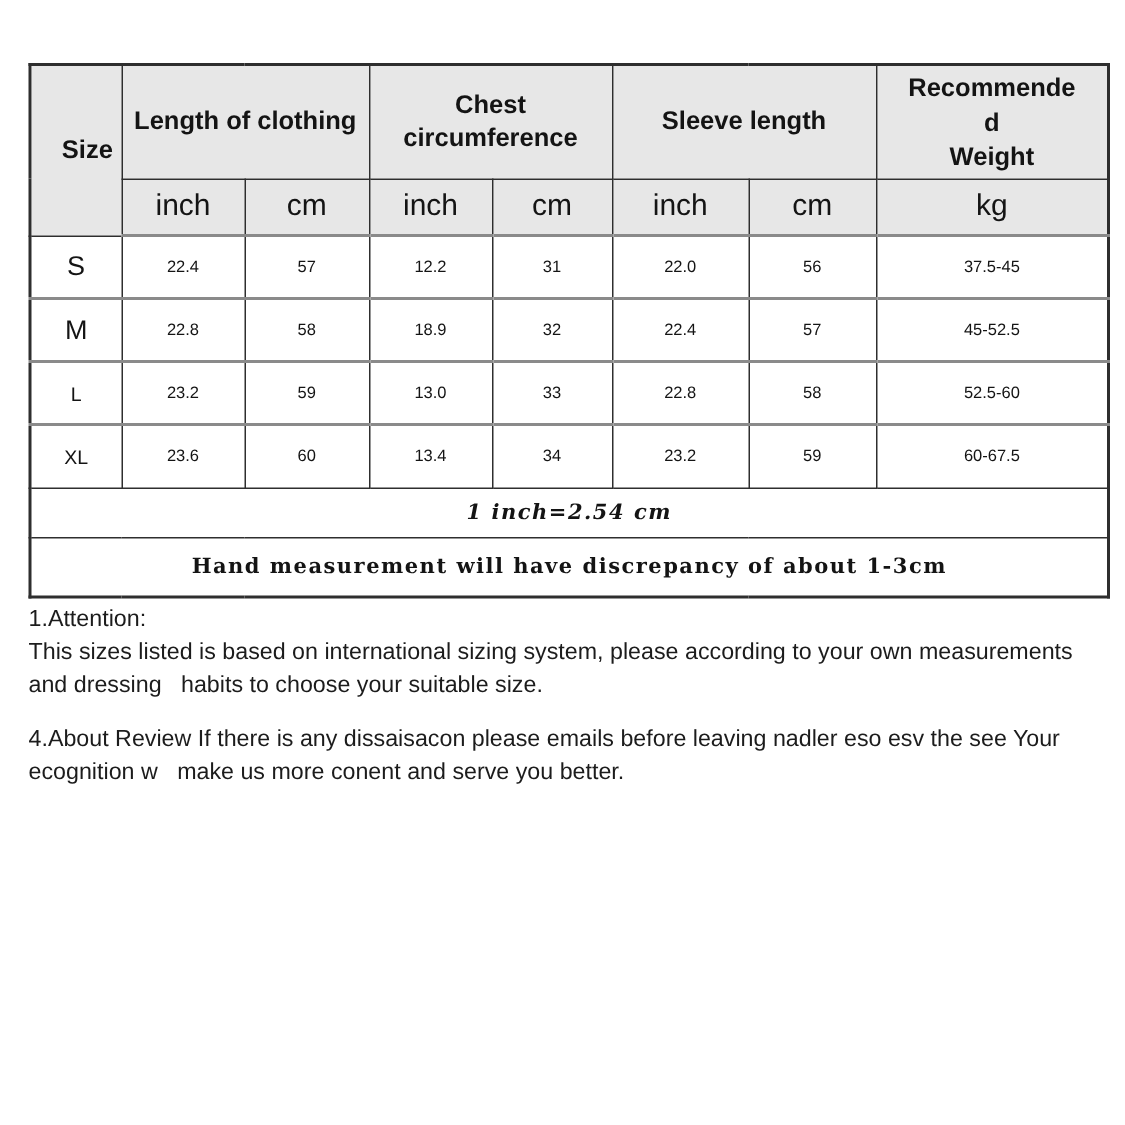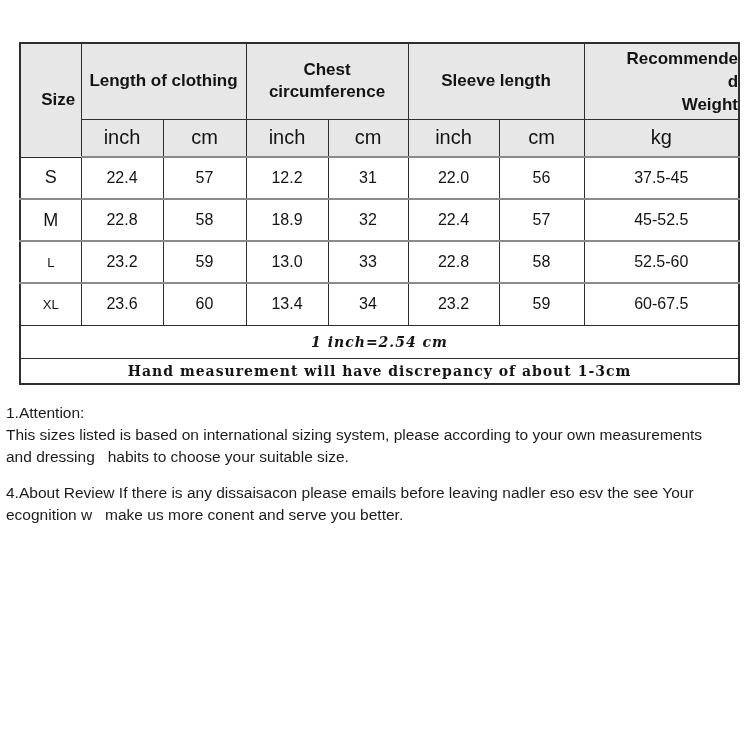--- a/index.html
+++ b/index.html
@@ -22,48 +22,48 @@
     border:1px solid #2e2e2e;
     text-align:center;
     vertical-align:middle;
     padding:0;
     overflow:hidden;
   }
   tr.grp-row   { height:76px; }
   tr.unit-row  { height:38px; }
   tr.data-row  { height:42px; }
   tr.note-row-1 { height:33px;font-style:italic; }
-  tr.note-row-2 { height:26px; }
+  tr.note-row-2 { height:40px; }
 
   .grp-row th {
     background:#e7e7e7;
     font-size:17px; font-weight:bold;
     line-height:22px;
   }
   th.size-head { background:#e7e7e7; font-size:17px; font-weight:bold;padding-left:15px; }
-  th.weight-head { white-space:pre-line; line-height:23px;text-align:right; }
+  th.weight-head { white-space:pre-line; line-height:23px; }
   .unit-row th {
     background:#e7e7e7;
     font-size:20px; font-weight:normal;
     border-bottom:2px solid #8a8a8a;
   }
-  .data-row td { font-size:16px; border-bottom:2px solid #8a8a8a; }
+  .data-row td { font-size:11px; border-bottom:2px solid #8a8a8a; }
   .data-row td.sz-big   { font-size:18px; }
   .data-row td.sz-small { font-size:13px; }
   tr.data-row.last td { border-bottom:1px solid #2e2e2e; }
 
   .note-row-1 td, .note-row-2 td {
     font-family:"DejaVu Serif", serif;
     font-weight:bold;
     font-size:14px;
     letter-spacing:1px;
   }
 
   .legal {
-    position:absolute; left:6px; top:402px; width:732px;
+    position:absolute; left:19px; top:402px; width:732px;
   }
   .legal p {
     margin:0 0 14px 0;
     font-size:15.5px;
     line-height:22px;
     white-space:pre-wrap;
     color:#1c1c1c;
   }
 </style>
 </head>

